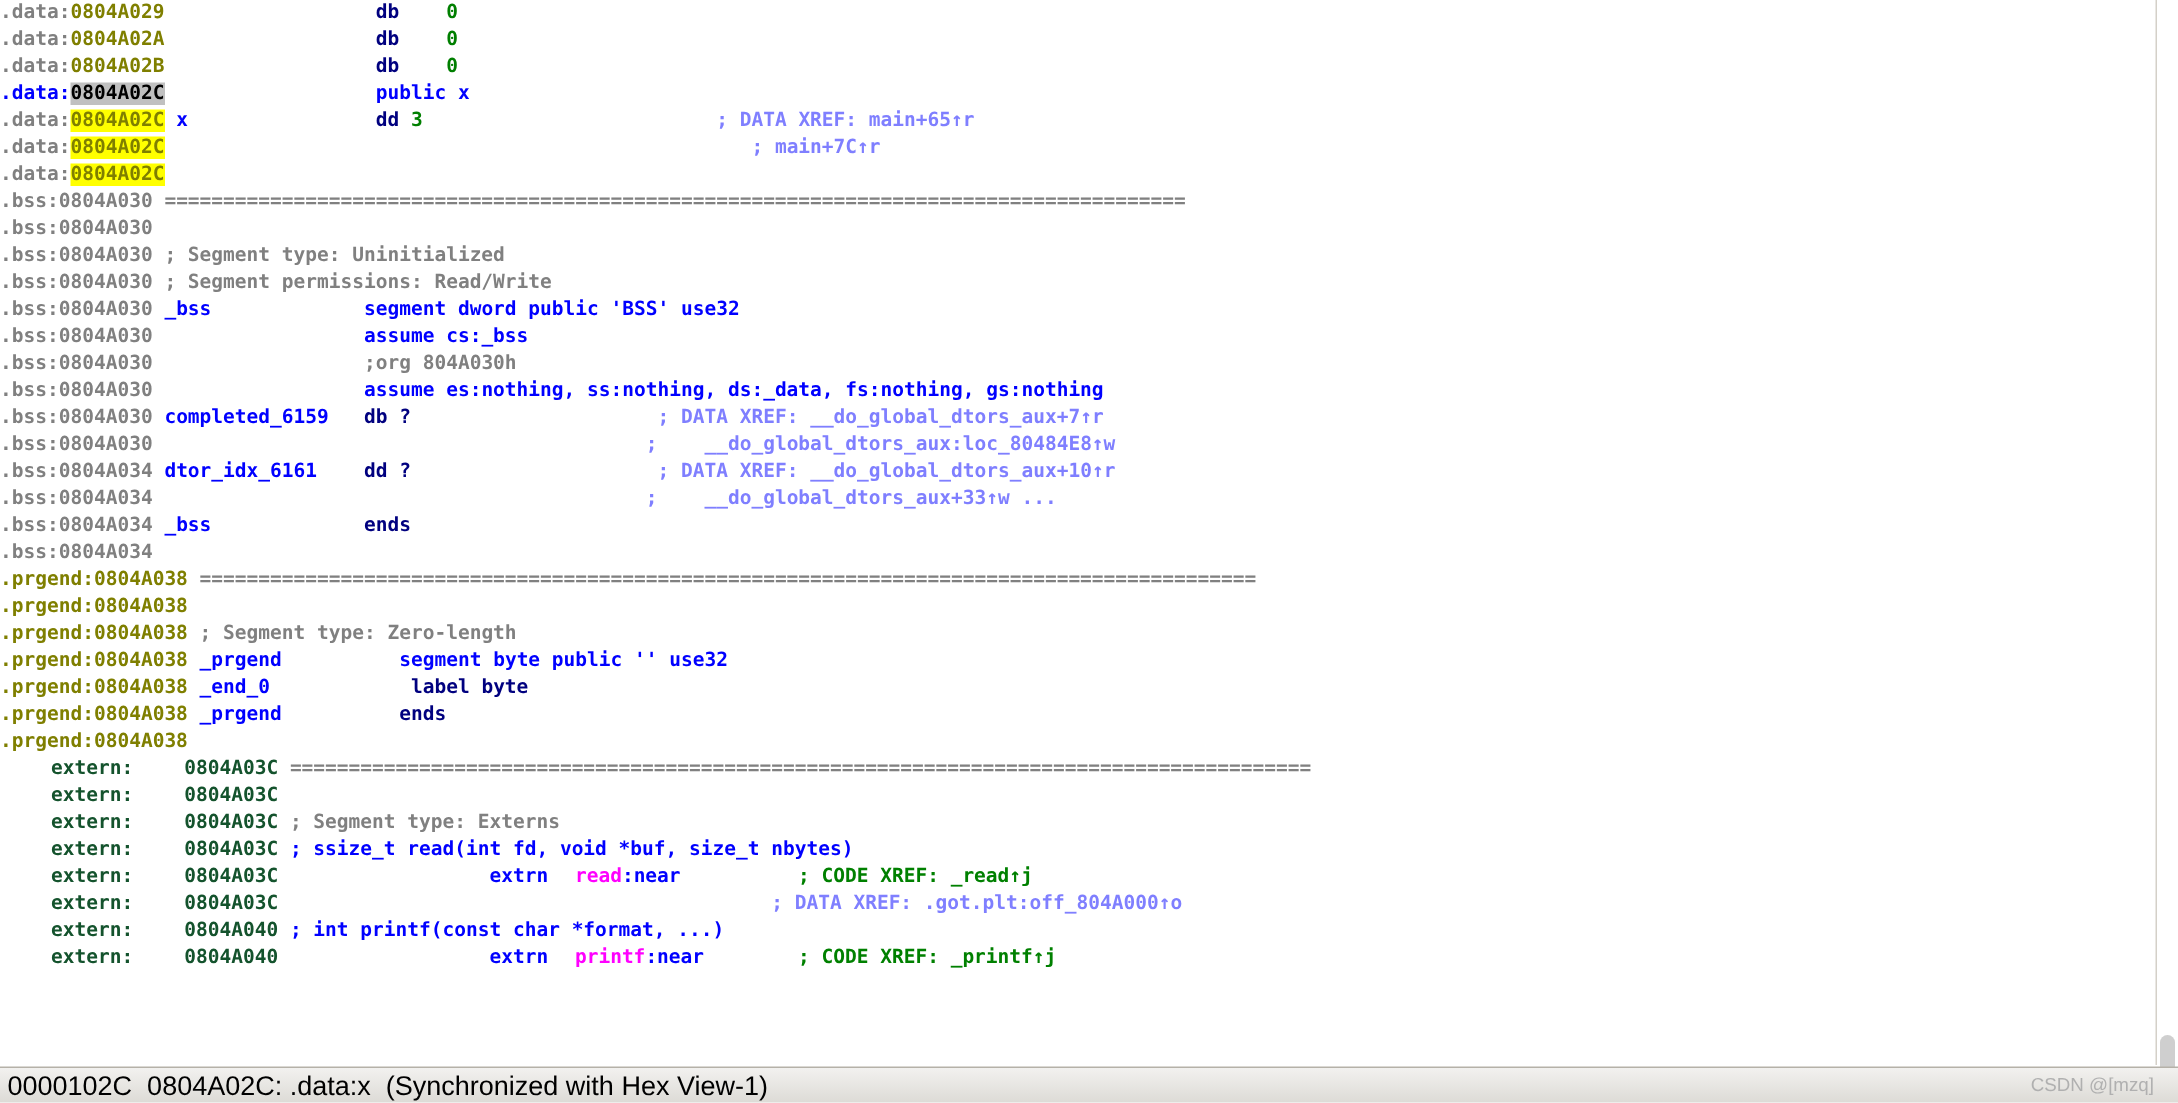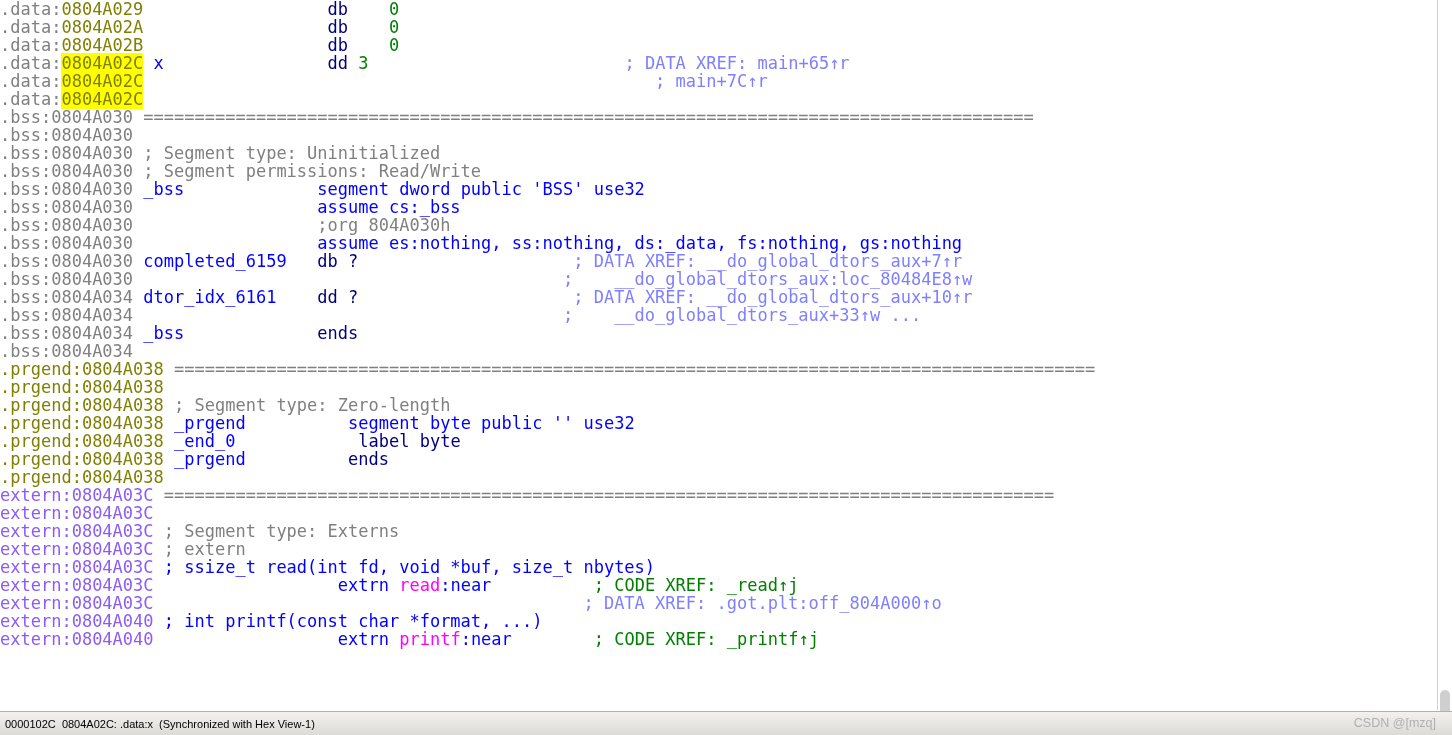--- a/index.html
+++ b/index.html
@@ -12,60 +12,60 @@
   #app{position:relative;width:1452px;height:735px;}
 
   
   #listing{
     position:absolute;left:0;top:0;width:1437px;height:710px;
     background:#ffffff;
     overflow:hidden;
   }
   .row{
     height:18px;line-height:18px;white-space:pre;
-    font-size:17px;font-weight:normal;
+    font-size:13px;font-weight:bold;
     letter-spacing:0px;
   }
   .seg{color:#808080;}
   .seg-data{color:#7f7f00;}
   .seg-bss{color:#808080;}
   .seg-prgend{color:#7f7f00;}
-  .seg-extern{color:#8b5cf6;}
+  .seg-extern{color:#14532d;margin-left:34px;}
   .seg-sel-prefix{color:#0000ff;}
   .addr-hl{background:#c0c0c0;color:#000000;}
   .addr-yellow{background:#ffff00;color:#7f7f00;}
 
   .kw{color:#00007f;}        
   .dir{color:#0000ff;}       
   .name{color:#0000ff;}      
   .num{color:#007f00;}       
   .cmt{color:#808080;}       
   .cmtblue{color:#0000ff;}   
   .xref-data{color:#7f7fff;} 
   .xref-code{color:#008000;} 
-  .extfn{color:#ff00ff;}     
+  .extfn{color:#ff00ff;margin-left:10px;}     
   .sep{color:#808080;}
 
   
   #vgutter{
     position:absolute;left:1437px;top:0;width:15px;height:710px;
     background:#ffffff;border-left:1px solid #d4d0c8;
   }
   #vthumb{
     position:absolute;left:1440px;top:690px;width:10px;height:34px;
     background:#cfcfcf;border-radius:5px;
   }
 
   
   #statusbar{
     position:absolute;left:0;top:711px;width:1452px;height:24px;
     background:linear-gradient(#f2f1ef,#dcdad5);
     border-top:1px solid #b5b1a8;
     font-family:"Liberation Sans",sans-serif;
-    font-size:11px;color:#000000;
+    font-size:18px;color:#000000;
     display:flex;align-items:center;
   }
   #statustext{padding-left:5px;white-space:pre;}
   #watermark{
     position:absolute;right:16px;top:711px;height:24px;
     display:flex;align-items:center;
     font-family:"Liberation Sans",sans-serif;
     font-size:12.5px;color:#b0b0b0;
     white-space:pre;
     margin-left:40px;
@@ -77,20 +77,21 @@
 <div id="app">
 
   <div id="listing">
 
     <div class="row"><span class="seg">.data:</span><span class="seg-data">0804A029</span><span>                  </span><span class="kw">db</span><span>    </span><span class="num">0</span></div>
 
     <div class="row"><span class="seg">.data:</span><span class="seg-data">0804A02A</span><span>                  </span><span class="kw">db</span><span>    </span><span class="num">0</span></div>
 
     <div class="row"><span class="seg">.data:</span><span class="seg-data">0804A02B</span><span>                  </span><span class="kw">db</span><span>    </span><span class="num">0</span></div>
 
+    <div class="row"><span class="seg-sel-prefix">.data:</span><span class="addr-hl">0804A02C</span><span>                  </span><span class="dir">public x</span></div>
 
     <div class="row"><span class="seg">.data:</span><span class="addr-yellow">0804A02C</span><span> </span><span class="name">x</span><span>                </span><span class="kw">dd</span><span> </span><span class="num">3</span><span>                         </span><span class="xref-data">; DATA XREF: main+65↑r</span></div>
 
     <div class="row"><span class="seg">.data:</span><span class="addr-yellow">0804A02C</span><span>                                                  </span><span class="xref-data">; main+7C↑r</span></div>
 
 
     <div class="row"><span class="seg">.data:</span><span class="addr-yellow">0804A02C</span></div>
 
     <div class="row"><span class="seg-bss">.bss:</span><span class="seg-bss">0804A030</span><span> </span><span class="sep">=======================================================================================</span></div>
 
@@ -134,21 +135,20 @@
     <div class="row"><span class="seg-prgend">.prgend:</span><span class="seg-prgend">0804A038</span><span> </span><span class="name">_prgend</span><span>          </span><span class="kw">ends</span></div>
 
     <div class="row"><span class="seg-prgend">.prgend:</span><span class="seg-prgend">0804A038</span></div>
 
     <div class="row"><span class="seg-extern">extern:</span><span class="seg-extern">0804A03C</span><span> </span><span class="sep">=======================================================================================</span></div>
 
     <div class="row"><span class="seg-extern">extern:</span><span class="seg-extern">0804A03C</span></div>
 
     <div class="row"><span class="seg-extern">extern:</span><span class="seg-extern">0804A03C</span><span> </span><span class="cmt">; Segment type: Externs</span></div>
 
-    <div class="row"><span class="seg-extern">extern:</span><span class="seg-extern">0804A03C</span><span> </span><span class="cmt">; extern</span></div>
 
     <div class="row"><span class="seg-extern">extern:</span><span class="seg-extern">0804A03C</span><span> </span><span class="cmtblue">; ssize_t read(int fd, void *buf, size_t nbytes)</span></div>
 
     <div class="row"><span class="seg-extern">extern:</span><span class="seg-extern">0804A03C</span><span>                  </span><span class="dir">extrn</span><span> </span><span class="extfn">read</span><span class="dir">:near</span><span>          </span><span class="xref-code">; CODE XREF: _read↑j</span></div>
 
     <div class="row"><span class="seg-extern">extern:</span><span class="seg-extern">0804A03C</span><span>                                          </span><span class="xref-data">; DATA XREF: .got.plt:off_804A000↑o</span></div>
 
     <div class="row"><span class="seg-extern">extern:</span><span class="seg-extern">0804A040</span><span> </span><span class="cmtblue">; int printf(const char *format, ...)</span></div>
 
     <div class="row"><span class="seg-extern">extern:</span><span class="seg-extern">0804A040</span><span>                  </span><span class="dir">extrn</span><span> </span><span class="extfn">printf</span><span class="dir">:near</span><span>        </span><span class="xref-code">; CODE XREF: _printf↑j</span></div>

